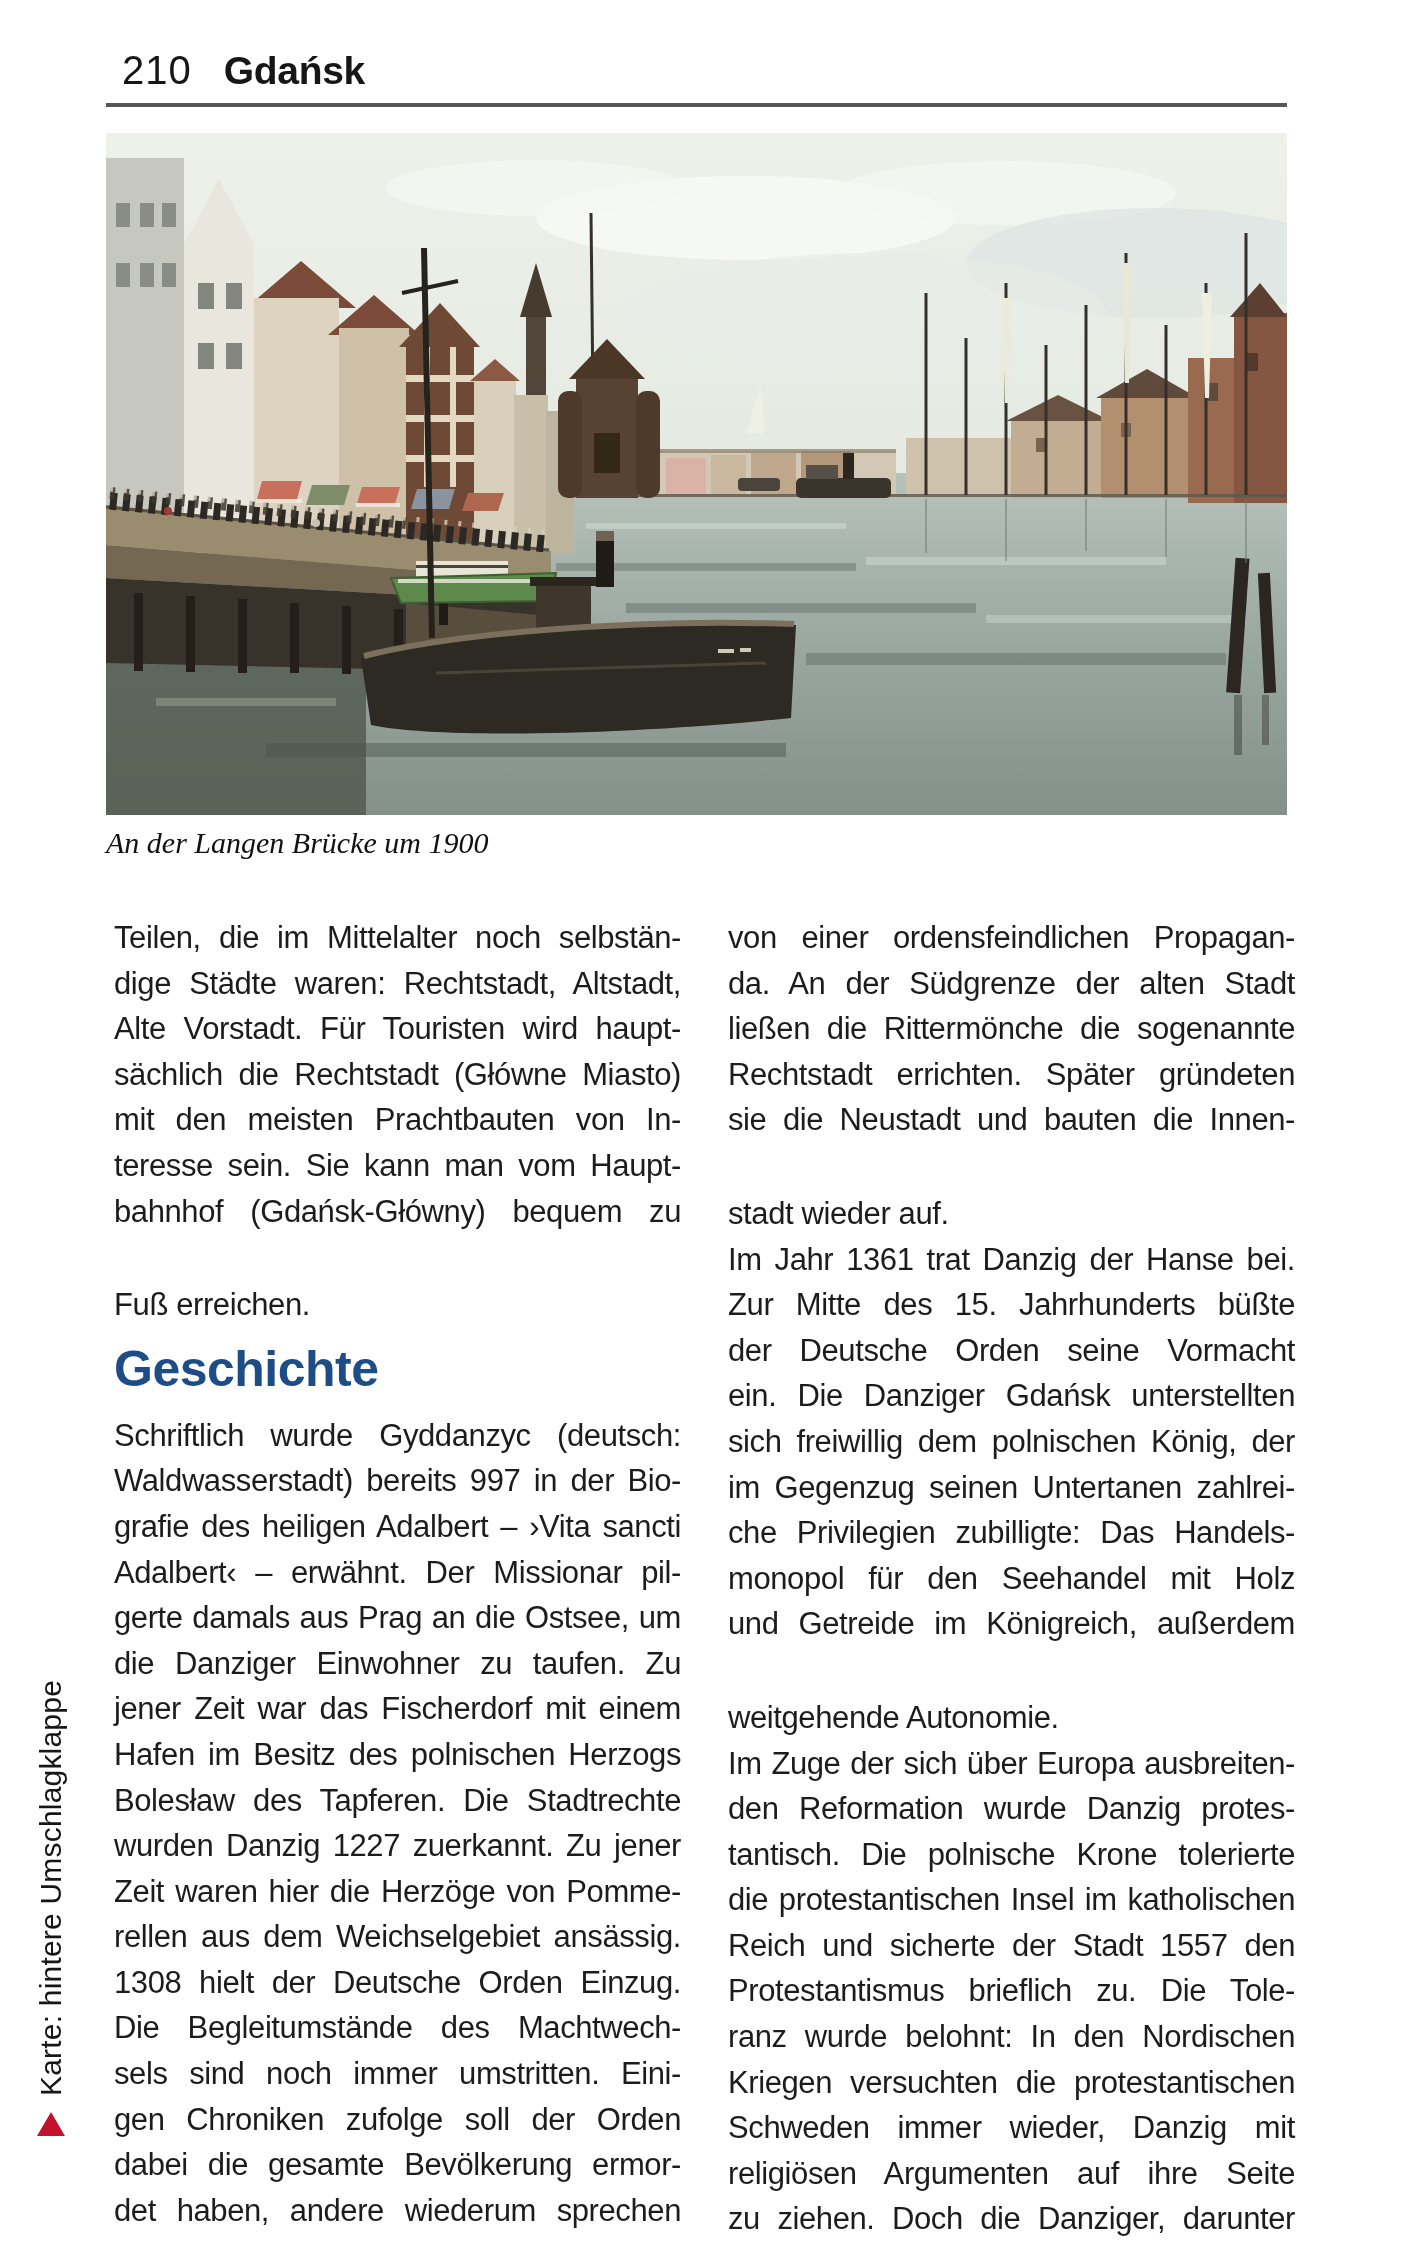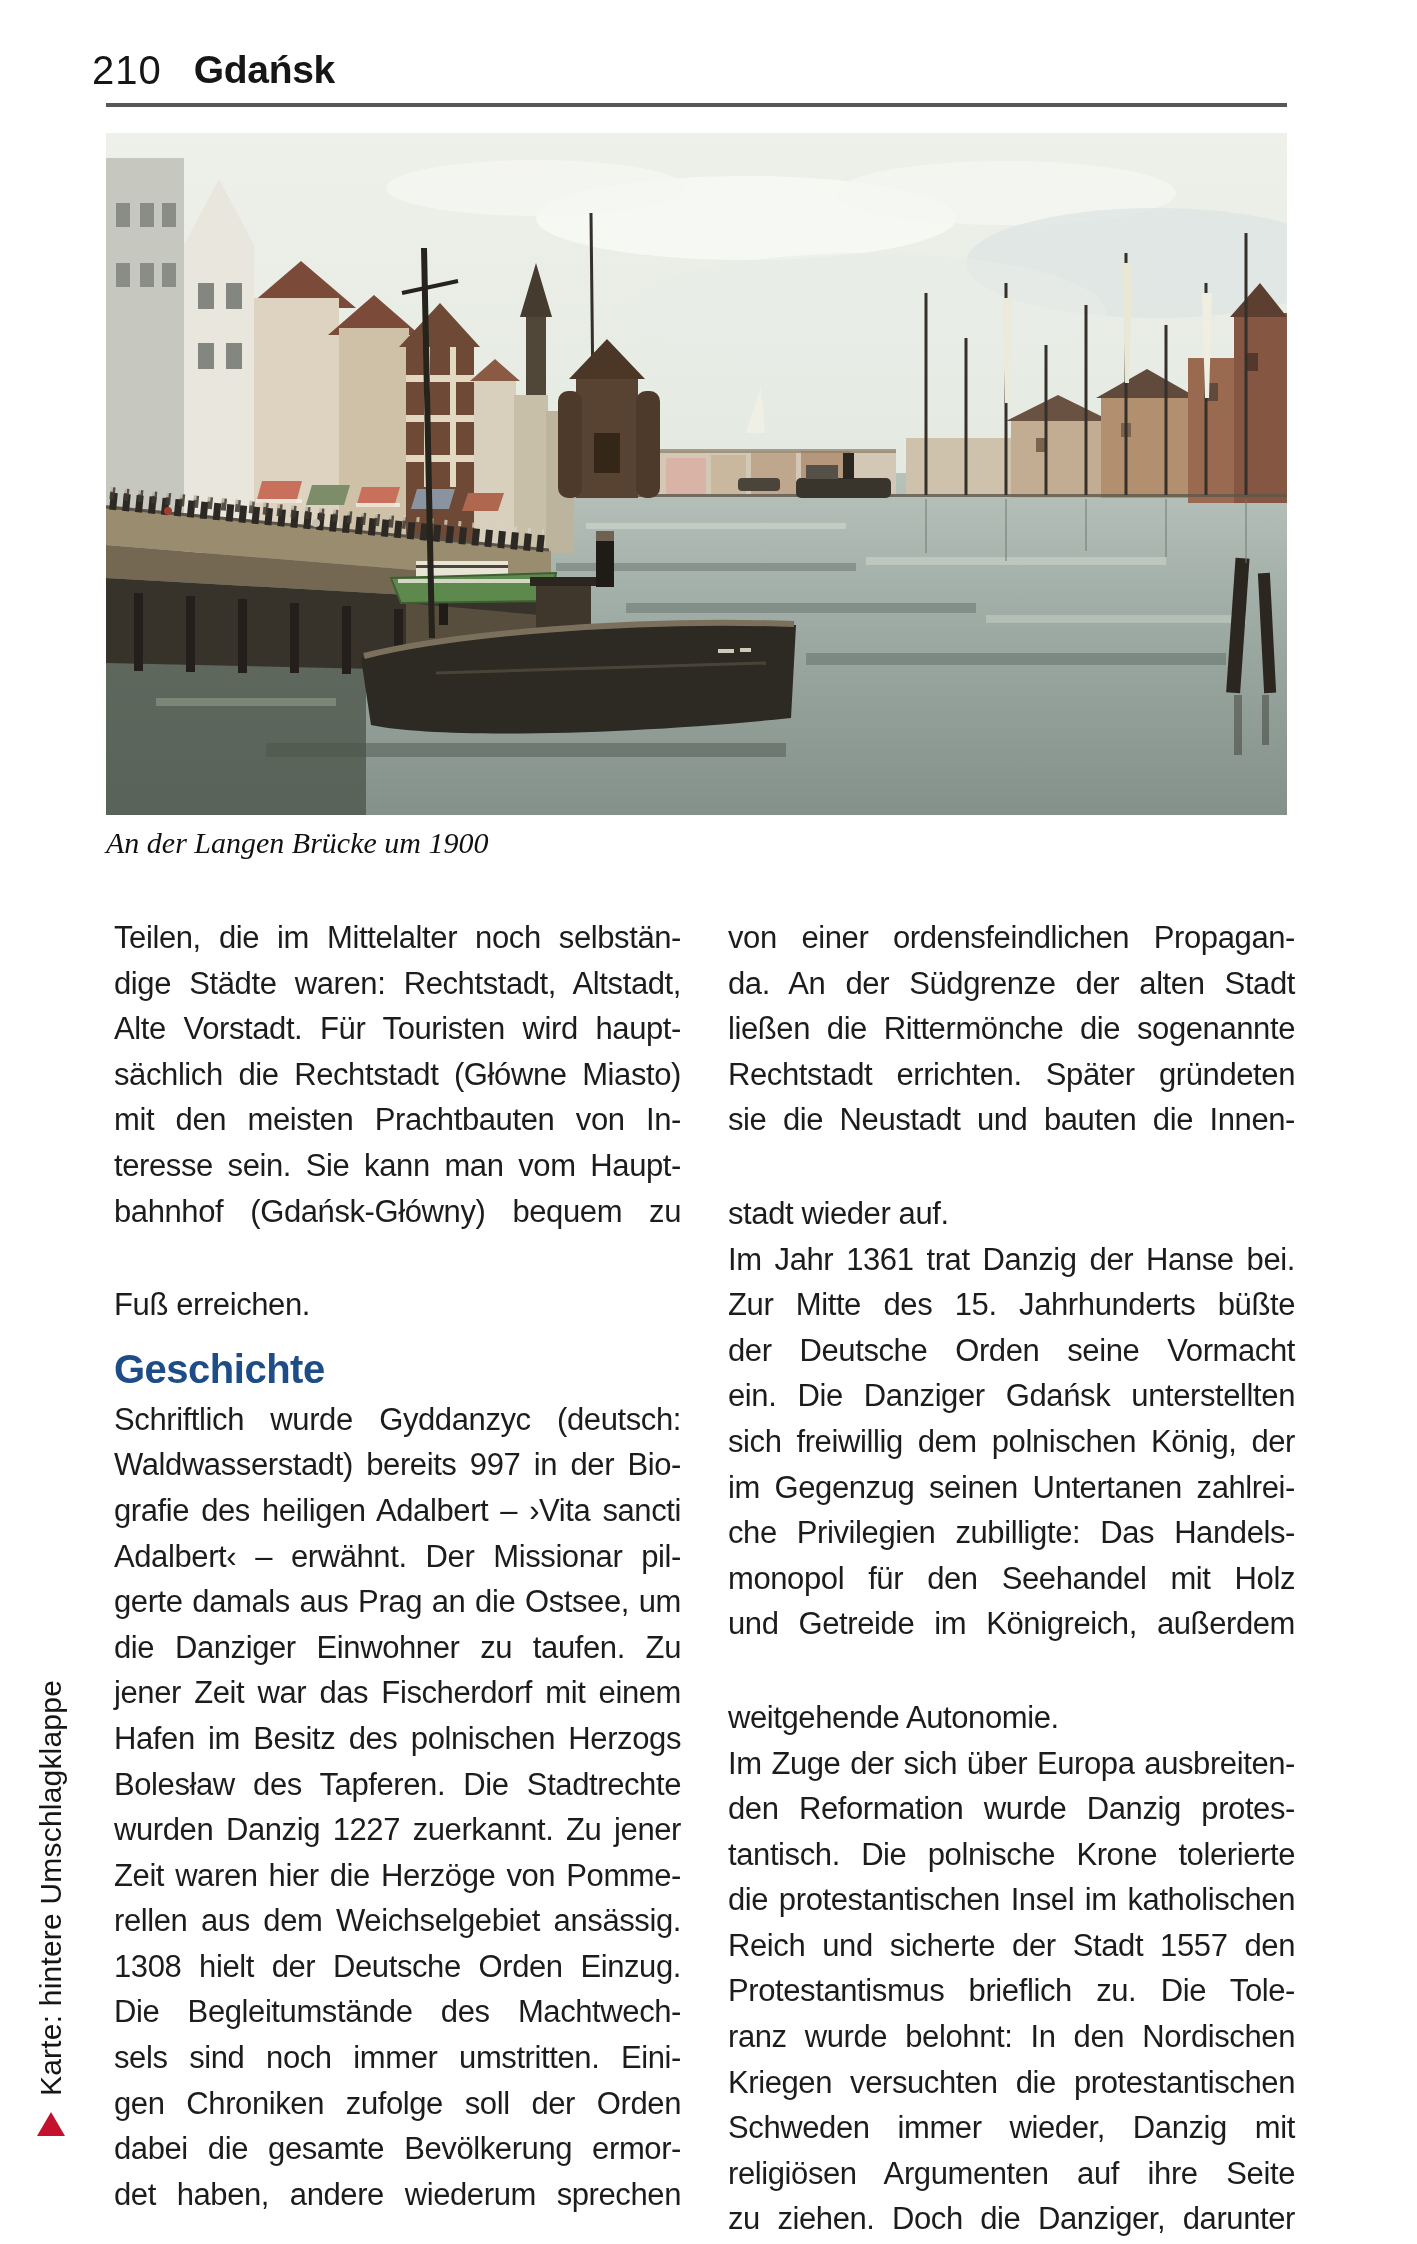--- a/index.html
+++ b/index.html
@@ -5,36 +5,36 @@
   html,body{margin:0;padding:0;background:#ffffff;}
   .page{
     position:relative;
     width:1417px;height:2244px;
     background:#ffffff;
     font-family:"Liberation Sans", sans-serif;
     color:#1a1a1a;
     overflow:hidden;
   }
   
-  .hdr{position:absolute;top:48px;left:92px;right:130px;display:flex;align-items:flex-start;}
+  .hdr{position:absolute;top:48px;left:122px;right:130px;display:flex;align-items:center;}
   .hdr .pnum{font-size:40px;font-weight:400;letter-spacing:1px;color:#161616;}
   .hdr .ptitle{font-size:39px;font-weight:bold;margin-left:32px;letter-spacing:-0.3px;color:#161616;}
   .hdr-rule{position:absolute;top:103px;left:106px;right:130px;height:4px;background:#57575a;}
   
   .photo{position:absolute;top:133px;left:106px;width:1181px;height:682px;background:#e9ece5;overflow:hidden;}
   .photo svg{display:block;width:1181px;height:682px;}
   
   .caption{position:absolute;top:826px;left:106px;font-family:"Liberation Serif", serif;font-style:italic;font-size:30px;color:#111;}
   
   .columns{position:absolute;top:915px;left:114px;width:1181px;display:flex;gap:47px;}
   .col{width:567px;font-size:31px;line-height:45.6px;letter-spacing:-0.4px;color:#1c1c1c;}
   .line{height:45.6px;overflow:visible;white-space:nowrap;}
   .jline{text-align:justify;text-align-last:justify;white-space:normal;}
   .lline{text-align:left;text-align-last:left;white-space:normal;margin-top:48px;}
-  .heading{font-size:40px;font-weight:bold;color:#1d4c86;line-height:56px;margin-top:13px;letter-spacing:-0.5px;}
+  .heading{font-size:50px;font-weight:bold;color:#1d4c86;line-height:56px;margin-top:13px;margin-bottom:16px;letter-spacing:-0.5px;}
   
   .sidebar{
     position:absolute;left:34px;top:2136px;
     transform-origin:0 0;transform:rotate(-90deg);
     white-space:nowrap;display:flex;align-items:center;gap:16px;
     font-size:30px;letter-spacing:0.2px;color:#161616;
   }
   .tri{width:0;height:0;border-left:24px solid #c4122e;border-top:14px solid transparent;border-bottom:14px solid transparent;display:inline-block;}
 </style>
 </head>

